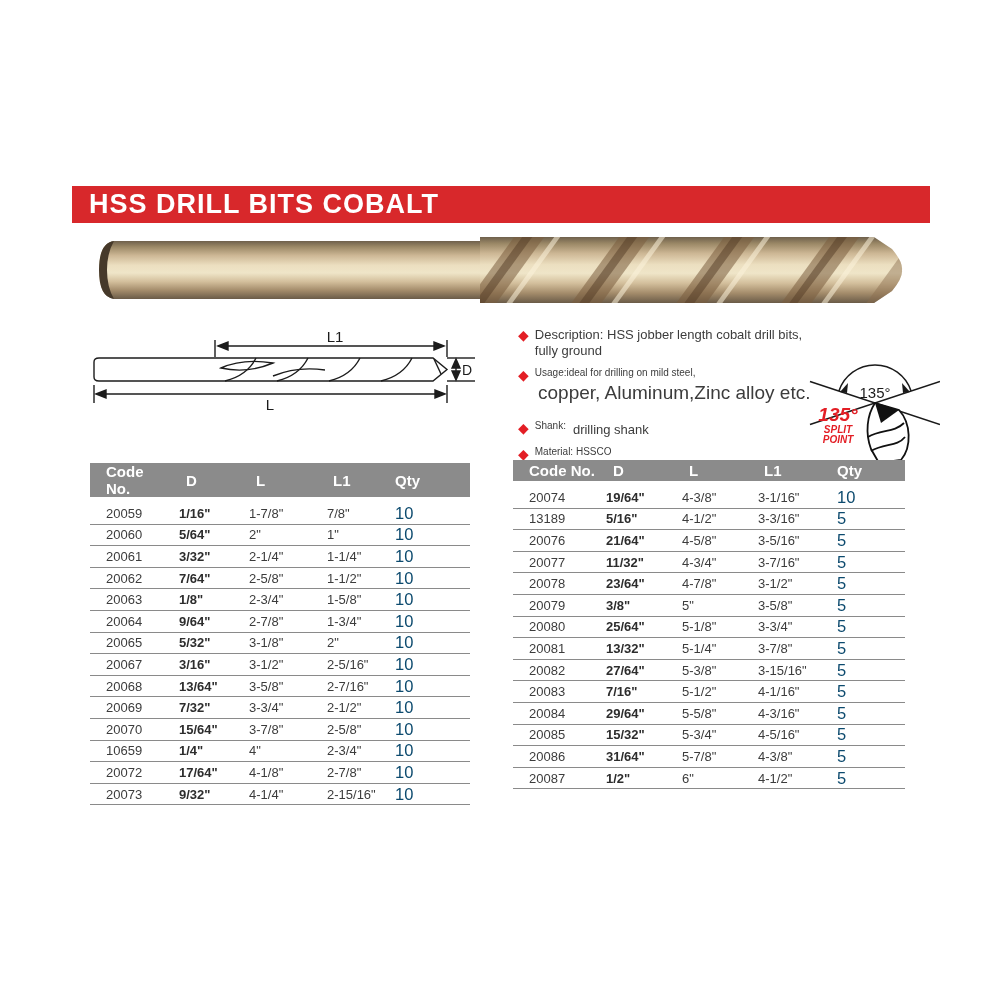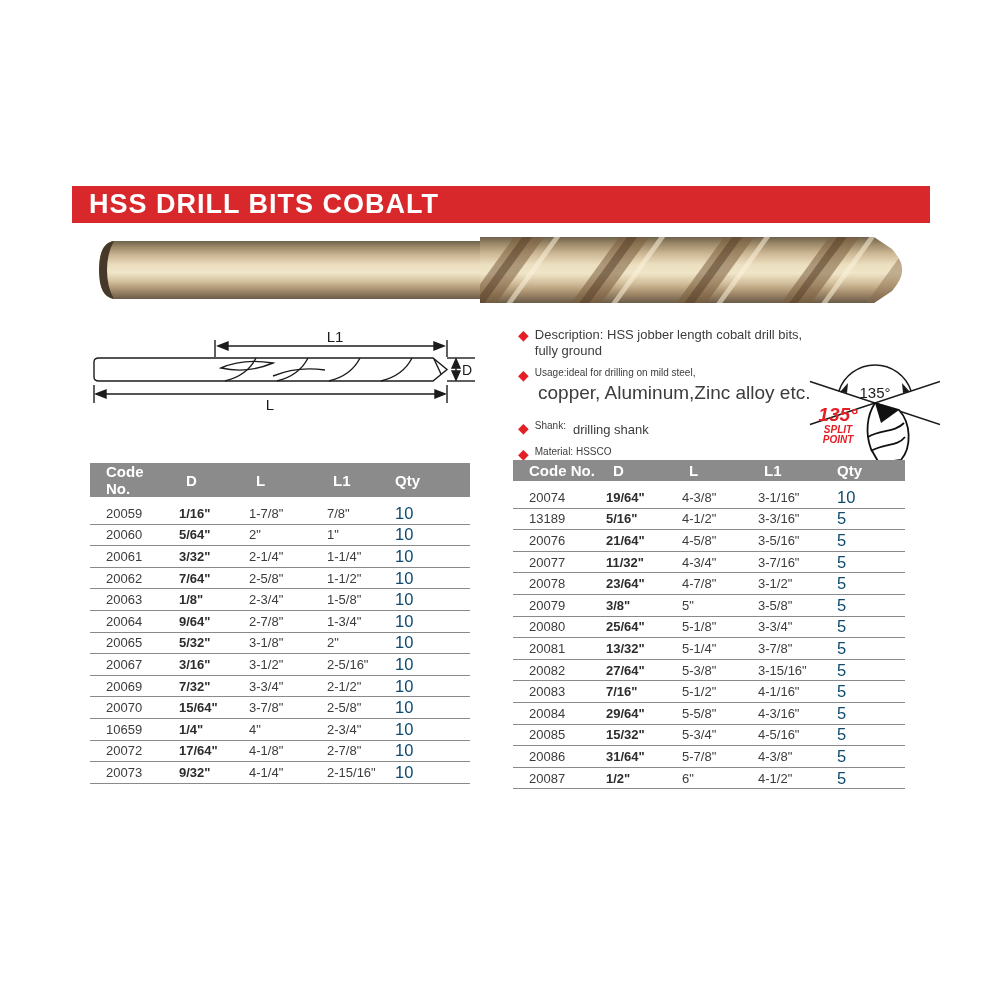--- a/index.html
+++ b/index.html
@@ -236,20 +236,27 @@
         <td class="c-qty">10</td>
       </tr>
       <tr>
         <td class="c-code">20067</td>
         <td class="c-d">3/16"</td>
         <td class="c-l">3-1/2"</td>
         <td class="c-l1">2-5/16"</td>
         <td class="c-qty">10</td>
       </tr>
       <tr>
+        <td class="c-code">20068</td>
+        <td class="c-d">13/64"</td>
+        <td class="c-l">3-5/8"</td>
+        <td class="c-l1">2-7/16"</td>
+        <td class="c-qty">10</td>
+      </tr>
+      <tr>
         <td class="c-code">20069</td>
         <td class="c-d">7/32"</td>
         <td class="c-l">3-3/4"</td>
         <td class="c-l1">2-1/2"</td>
         <td class="c-qty">10</td>
       </tr>
       <tr>
         <td class="c-code">20070</td>
         <td class="c-d">15/64"</td>
         <td class="c-l">3-7/8"</td>

